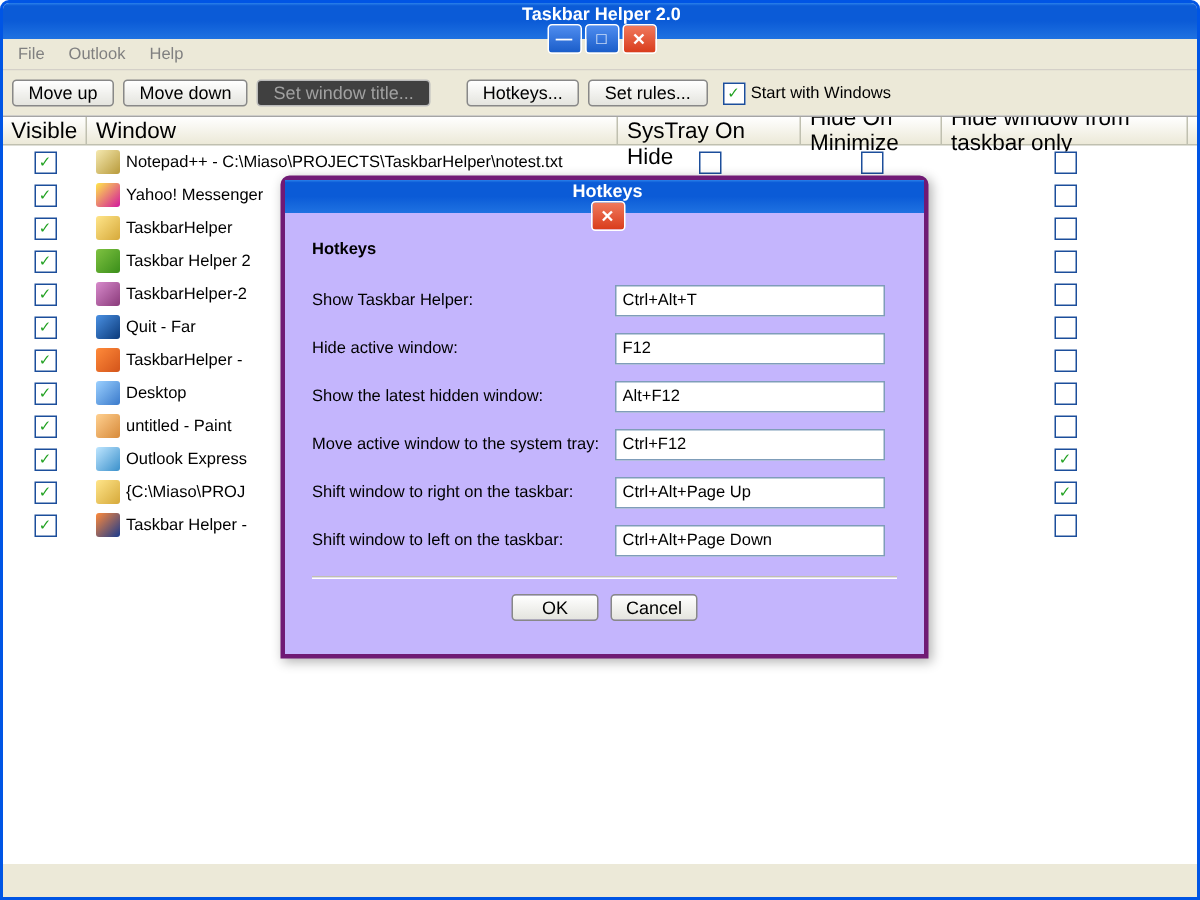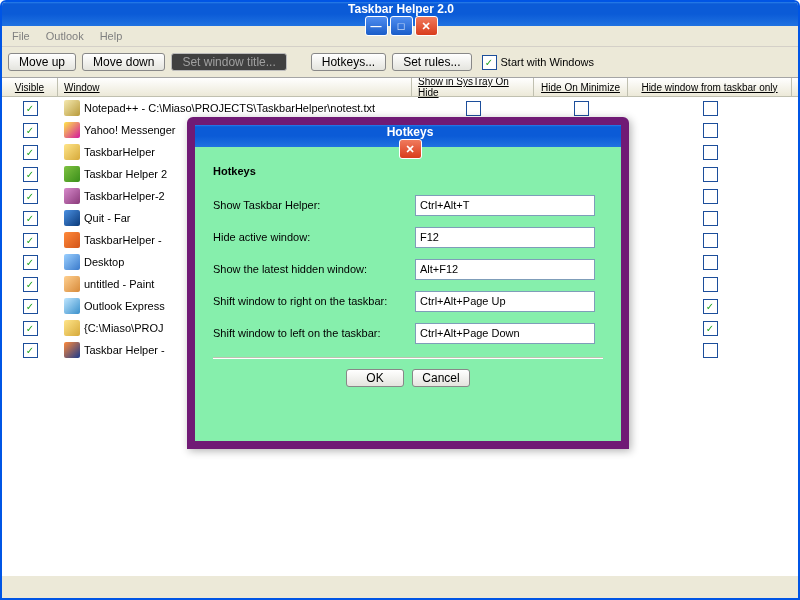--- a/index.html
+++ b/index.html
@@ -110,25 +110,24 @@
   }
   .grid-header {
     display: flex;
     height: 18px;
     background: linear-gradient(to bottom,#fff,#ece9d8);
     border-bottom: 1px solid #c0c0b0;
   }
   .col {
     border-right: 1px solid #c0c0b0;
     padding: 2px 6px;
-    font-size: 10px;
+    font-size: 15px;
     display: flex;
     align-items: center;
     box-sizing: border-box;
-    text-decoration: underline;
   }
   .col-visible { width: 56px; justify-content: center; }
   .col-window { width: 354px; }
   .col-systray { width: 122px; justify-content: center; }
   .col-hidemin { width: 94px; justify-content: center; }
   .col-hidetaskbar { width: 164px; justify-content: center; }
   .grid-row {
     display: flex;
     height: 22px;
     align-items: center;
@@ -152,23 +151,23 @@
     display: inline-block;
     flex-shrink: 0;
   }
   
   .modal {
     position: absolute;
     left: 187px;
     top: 117px;
     width: 426px;
     height: 316px;
-    border: 8px solid #701a75;
+    border: 3px solid #701a75;
     border-radius: 6px 6px 0 0;
-    background: #86efac;
+    background: #c4b5fd;
     box-shadow: 2px 2px 8px rgba(0,0,0,0.3);
   }
   .modal .titlebar { height: 22px; padding-left: 8px; }
   .modal-body { padding: 18px 18px 10px 18px; }
   .modal-caption { font-weight: bold; margin-bottom: 12px; }
   .hk-row {
     display: flex;
     align-items: center;
     height: 32px;
   }
@@ -474,20 +473,24 @@
         </div>
         <div class="hk-row">
           <div class="hk-label">Hide active window:</div>
           <input class="hk-input" value="F12" style="">
         </div>
         <div class="hk-row">
           <div class="hk-label">Show the latest hidden window:</div>
           <input class="hk-input" value="Alt+F12" style="">
         </div>
         <div class="hk-row">
+          <div class="hk-label">Move active window to the system tray:</div>
+          <input class="hk-input" value="Ctrl+F12" style="">
+        </div>
+        <div class="hk-row">
           <div class="hk-label">Shift window to right on the taskbar:</div>
           <input class="hk-input" value="Ctrl+Alt+Page Up" style="">
         </div>
         <div class="hk-row">
           <div class="hk-label">Shift window to left on the taskbar:</div>
           <input class="hk-input" value="Ctrl+Alt+Page Down" style="">
         </div>
       </div>
     <div class="modal-sep"></div>
     <div class="modal-btns">

